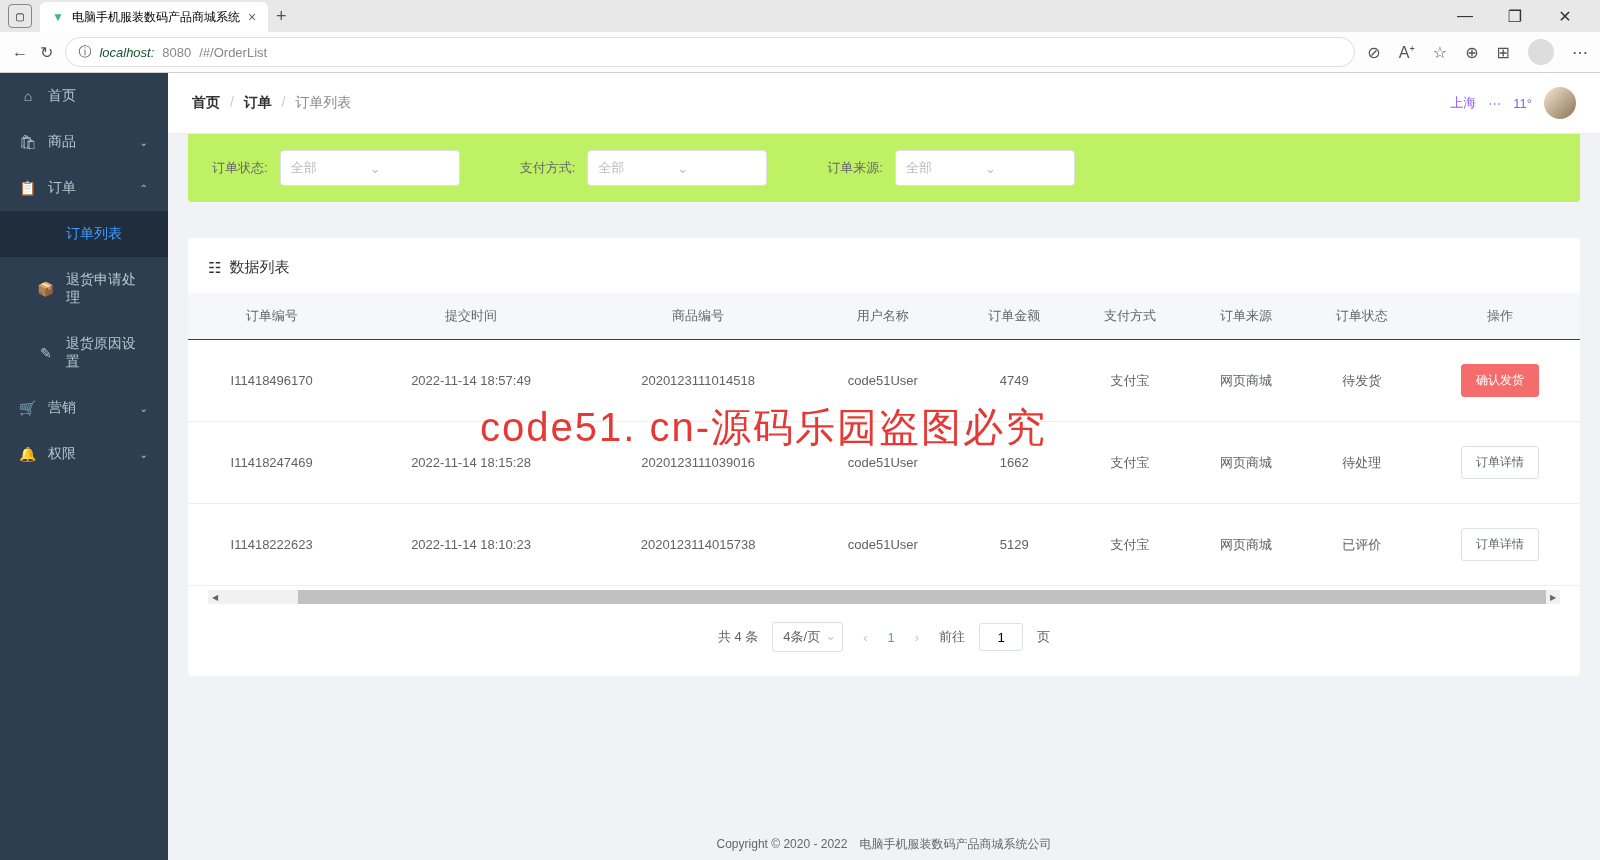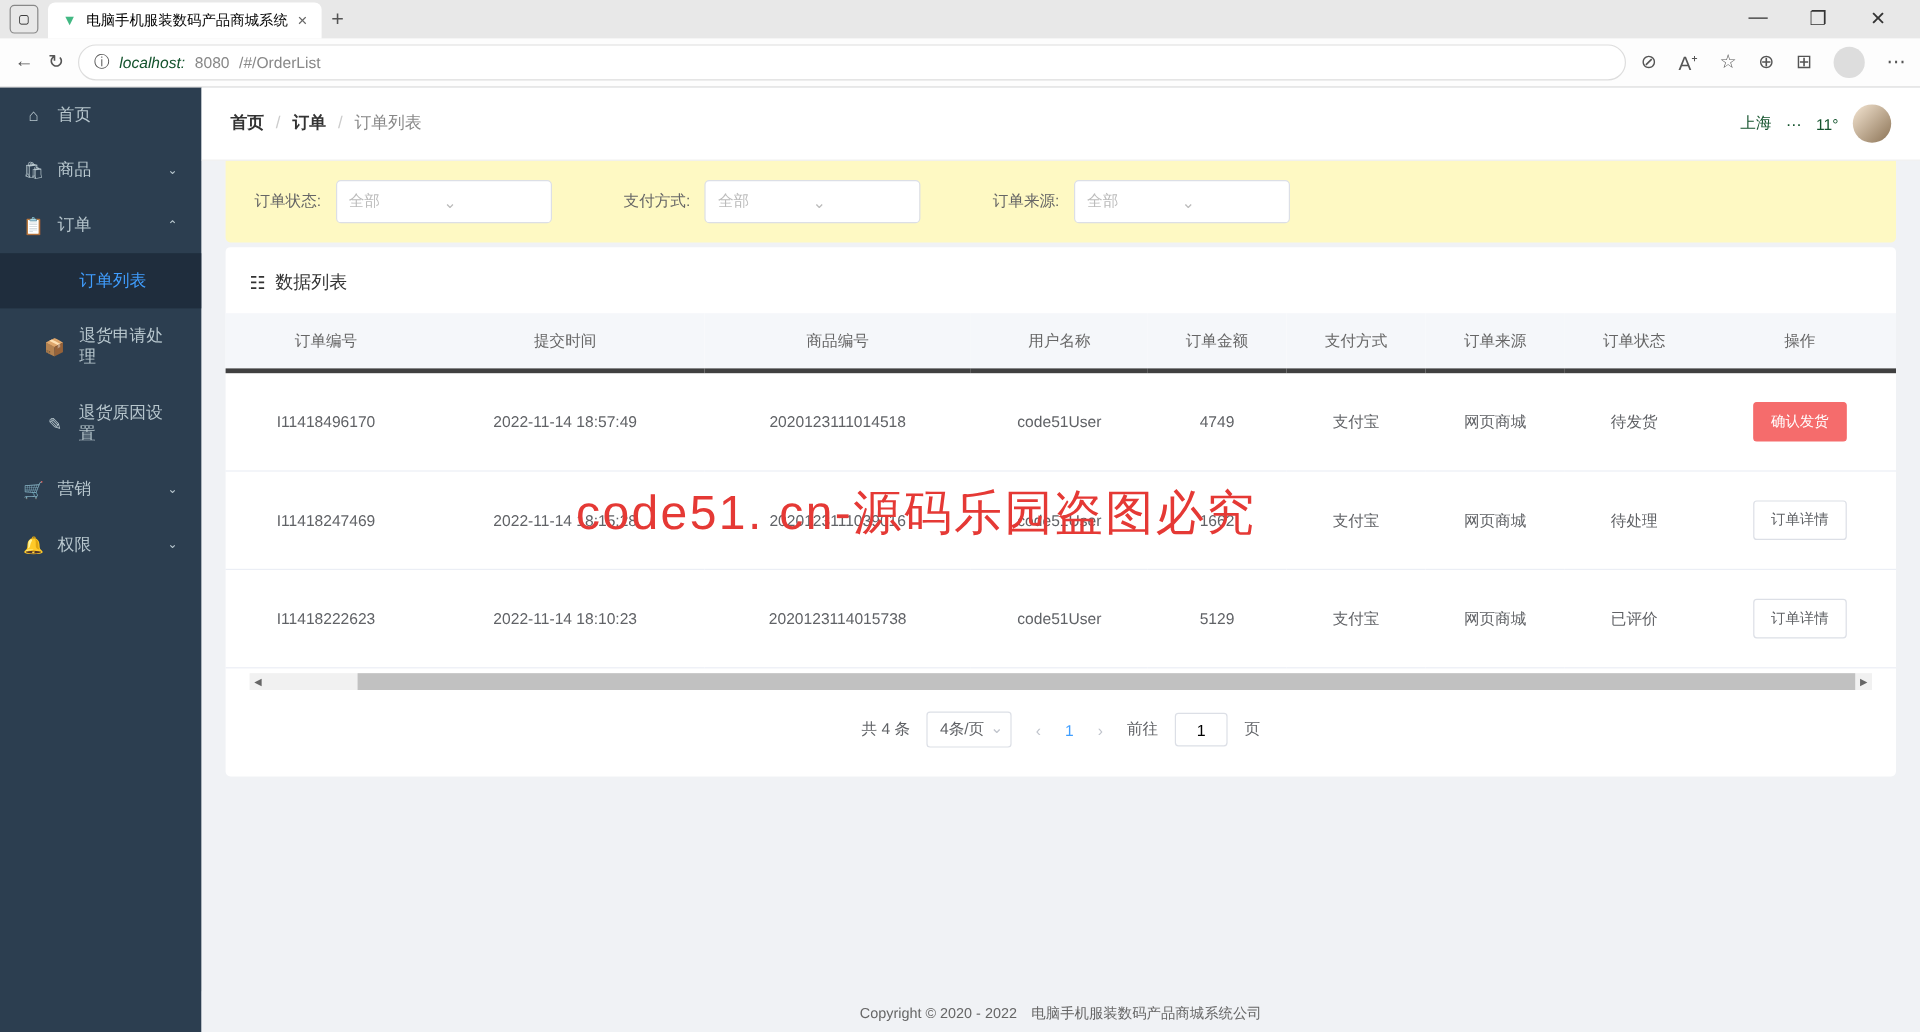--- a/index.html
+++ b/index.html
@@ -31,35 +31,35 @@
 .menu-item { display: flex; align-items: center; padding: 14px 20px; cursor: pointer; font-size: 14px; gap: 12px; }
 .menu-item.active { background: #1f2d3d; color: #409eff; }
 .menu-item .arrow { margin-left: auto; font-size: 10px; }
 .menu-icon { width: 16px; display: inline-flex; justify-content: center; }
 
 .main { flex: 1; background: #f0f2f5; display: flex; flex-direction: column; overflow: hidden; }
 .top-header { background: #fff; padding: 14px 24px; display: flex; align-items: center; border-bottom: 1px solid #eee; }
 .breadcrumb { font-size: 14px; color: #888; }
 .breadcrumb .strong { color: #333; font-weight: 600; }
 .breadcrumb .sep { margin: 0 6px; color: #ccc; }
-.weather { margin-left: auto; display: flex; align-items: center; gap: 12px; color: #14532d; font-size: 13px; }
+.weather { margin-left: auto; display: flex; align-items: center; gap: 12px; color: #8b5cf6; font-size: 13px; }
 .user-avatar { width: 32px; height: 32px; border-radius: 50%; background: linear-gradient(135deg,#f5e6d3,#8b7355); }
 
 .content { padding: 0 20px 20px; flex: 1; overflow: auto; }
-.filter-row { background: #fef9c3; padding: 16px 24px; display: flex; gap: 60px; border-radius: 0 0 4px 4px; margin-bottom: 4px; }
+.filter-row { background: #bef264; padding: 16px 24px; display: flex; gap: 60px; border-radius: 0 0 4px 4px; margin-bottom: 36px; }
 .filter-item { display: flex; align-items: center; gap: 12px; }
 .filter-label { font-size: 13px; color: #666; }
 .select-box { width: 180px; height: 36px; border: 1px solid #dcdfe6; border-radius: 4px; display: flex; align-items: center; padding: 0 10px; background: #fff; cursor: pointer; }
 .select-box span { color: #bbb; font-size: 13px; flex: 1; }
 .select-arrow { color: #c0c4cc; font-size: 10px; }
 
 .card { background: #fff; border-radius: 4px; padding: 20px 0; }
 .card-title { padding: 0 20px 16px; font-size: 15px; color: #333; display: flex; align-items: center; gap: 8px; }
 .table { width: 100%; border-collapse: collapse; }
-.table th { background: #f5f7fa; padding: 14px 8px; text-align: center; font-size: 13px; color: #666; font-weight: 500; border-bottom: 4px solid #404040; }
+.table th { background: #f5f7fa; padding: 14px 8px; text-align: center; font-size: 13px; color: #666; font-weight: 500; border-bottom: 1px solid #404040; }
 .table td { padding: 24px 8px; text-align: center; font-size: 13px; color: #606266; border-bottom: 1px solid #ebeef5; margin-left: 32px; }
 .btn { display: inline-block; padding: 7px 14px; border-radius: 3px; font-size: 12px; cursor: pointer; border: 1px solid #dcdfe6; background: #fff; color: #606266; }
 .btn-danger { background: #f56c6c; border-color: #f56c6c; color: #fff; }
 
 .scrollbar-track { height: 14px; background: #f1f1f1; margin: 4px 20px 0; position: relative; }
 .scrollbar-thumb { position: absolute; left: 90px; right: 14px; top: 0; bottom: 0; background: #c1c1c1; }
 .scrollbar-arrow { position: absolute; top: 0; width: 14px; height: 14px; display: flex; align-items: center; justify-content: center; font-size: 8px; color: #666; }
 .scrollbar-arrow.left { left: 0; }
 .scrollbar-arrow.right { right: 0; }
 

